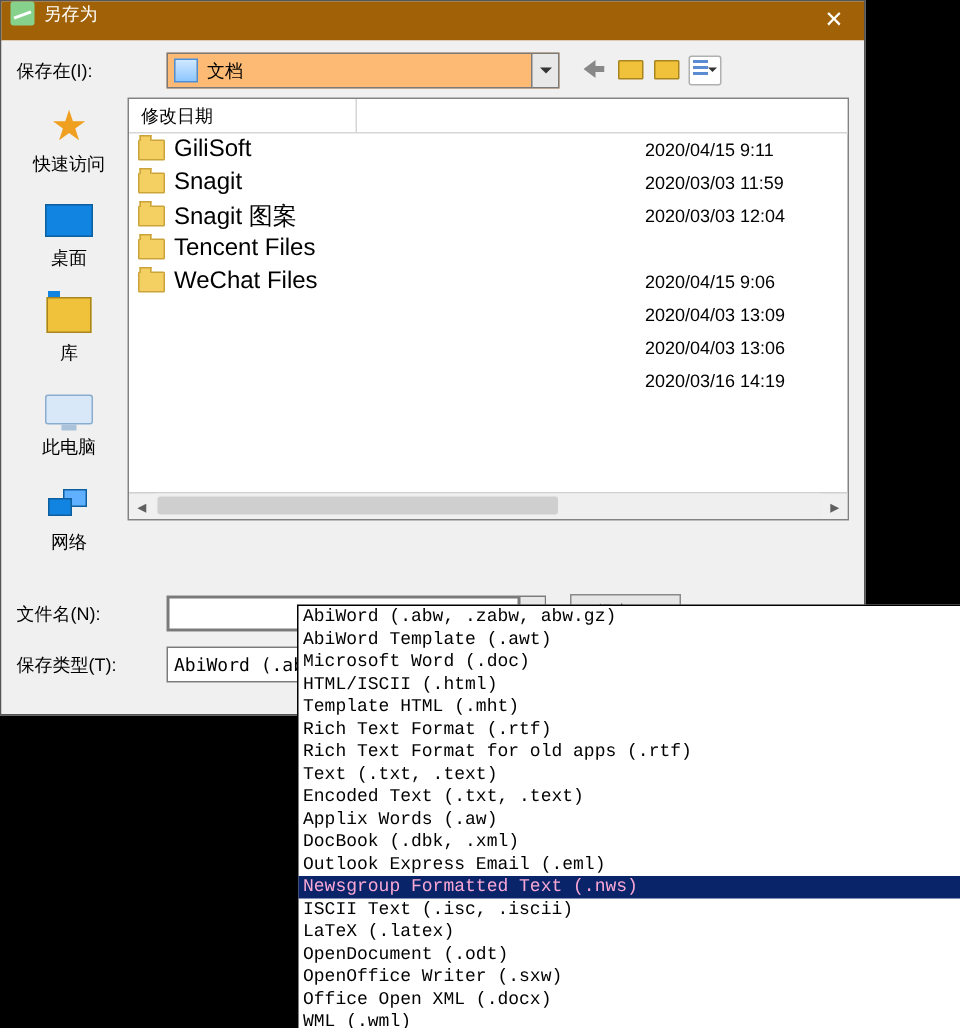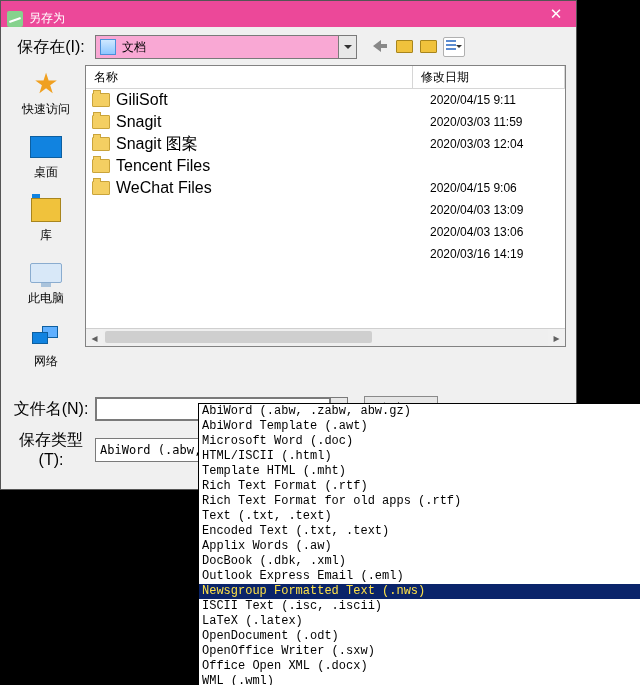--- a/index.html
+++ b/index.html
@@ -1,25 +1,25 @@
 <!DOCTYPE html>
 <html><head>
 <meta charset="utf-8">
 <style>
   html,body{margin:0;padding:0;background:#000;font-family:"Microsoft YaHei","SimSun",Tahoma,Arial,sans-serif;font-size:12px;color:#000;width:640px;height:685px;overflow:hidden}
   .window{position:relative;width:575px;background:#f0f0f0;border:1px solid #555}
-  .titlebar{background:#ec4899;color:#fff;display:flex;align-items:flex-end;height:26px}
+  .titlebar{background:#a16207;color:#fff;display:flex;align-items:flex-start;height:26px}
   .titlebar .appicon{width:16px;height:16px;margin:0 6px;background:#86d28d;border-radius:2px;position:relative}
   .titlebar .appicon:before{content:"";position:absolute;left:2px;top:8px;width:12px;height:2px;background:#fff;transform:rotate(-20deg)}
   .titlebar .ttl{flex:1;font-size:12px}
   .titlebar .close{width:40px;height:26px;text-align:center;line-height:26px;color:#fff;font-size:15px}
   .body{padding:8px 10px 12px 10px;background:#f0f0f0}
   .row{display:flex;align-items:center;margin-bottom:6px}
-  .row .lbl{width:80px;text-align:center;padding-right:4px;font-size:16px}
-  .savein-combo{display:flex;align-items:center;width:260px;height:22px;border:1px solid #7a7a7a;background:#f9a8d4}
+  .row .lbl{width:80px;text-align:left;padding-right:20px;font-size:12px}
+  .savein-combo{display:flex;align-items:center;width:260px;height:22px;border:1px solid #7a7a7a;background:#fdba74}
   .savein-combo .docicon{width:14px;height:14px;margin:0 4px;background:linear-gradient(#cfe8ff,#8ec6ff);border:1px solid #4a90d9}
   .savein-combo .txt{flex:1;padding-left:2px}
   .savein-combo .ddarrow{width:17px;height:22px;border-left:1px solid #7a7a7a;background:#e8e8e8;display:flex;align-items:center;justify-content:center}
   .tbicons{display:flex;gap:6px;margin-left:14px}
   .tbicons span{width:18px;height:18px;display:flex;align-items:center;justify-content:center;color:#555}
   .tbicons .back svg{fill:#888}
   .tbicons .up{position:relative}
   .tbicons .up .fold{width:15px;height:11px;background:#f0c23c;border:1px solid #a8851d;border-radius:1px}
   .tbicons .new .fold{width:15px;height:11px;background:#f0c23c;border:1px solid #a8851d;border-radius:1px;position:relative}
   .tbicons .views{width:20px;border:1px solid #b0b0b0;border-radius:2px;background:#fff;position:relative}
@@ -59,21 +59,21 @@
   .field{flex:1;display:flex;align-items:center;max-width:253px}
   .field input,.field .combo{width:100%;height:22px;border:1px solid #7a7a7a;background:#fff;font-size:12px;font-family:"SimSun",monospace}
   .field .combo{display:flex;align-items:center}
   .field .combo .ctext{flex:1;padding:0 4px;white-space:nowrap;overflow:hidden}
   .field input{padding:0 4px;box-sizing:border-box}
   .ddarrow{width:17px;height:100%;border-left:1px solid #7a7a7a;background:#e8e8e8;display:flex;align-items:center;justify-content:center}
   .ddarrow:after{content:"";border:4px solid transparent;border-top-color:#333;margin-top:3px}
   .btn{width:72px;height:24px;margin-left:16px;background:#e6e6e6;border:1px solid #8a8a8a;font-size:12px;text-align:center;line-height:22px;cursor:default}
   .dropdown{position:absolute;left:198px;top:403px;width:442px;background:#fff;border:1px solid #000;font-family:"SimSun","Courier New",monospace;font-size:12px;line-height:15px;z-index:10}
   .dropdown .opt{padding:0 3px;white-space:nowrap}
-  .dropdown .opt.sel{background:#0a246a;color:#fde047}
+  .dropdown .opt.sel{background:#0a246a;color:#f9a8d4}
   .watermark{position:absolute;right:6px;bottom:2px;color:#c7c7c7;font-size:11px;font-style:italic;letter-spacing:.5px}
 </style>
 </head>
 <body>
 
 <div class="window">
   <div class="titlebar">
     <div class="appicon"></div>
     <div class="ttl">另存为</div>
     <div class="close">✕</div>
@@ -135,21 +135,20 @@
                 <div class="s2"></div>
                 <div class="s1"></div>
               </div>
             </div>
             <div class="plabel">网络</div>
           </div>
         </div>
 
       <div class="listpane">
         <div class="colheads">
-          <div class="ch ch-name">名称</div>
           <div class="ch ch-date">修改日期</div>
         </div>
         <div class="filelist" id="filelist">
             <div class="frow">
               <div class="fico"></div>
               <div class="fname">GiliSoft</div>
               <div class="fdate">2020/04/15 9:11</div>
             </div>
             <div class="frow">
               <div class="fico"></div>

